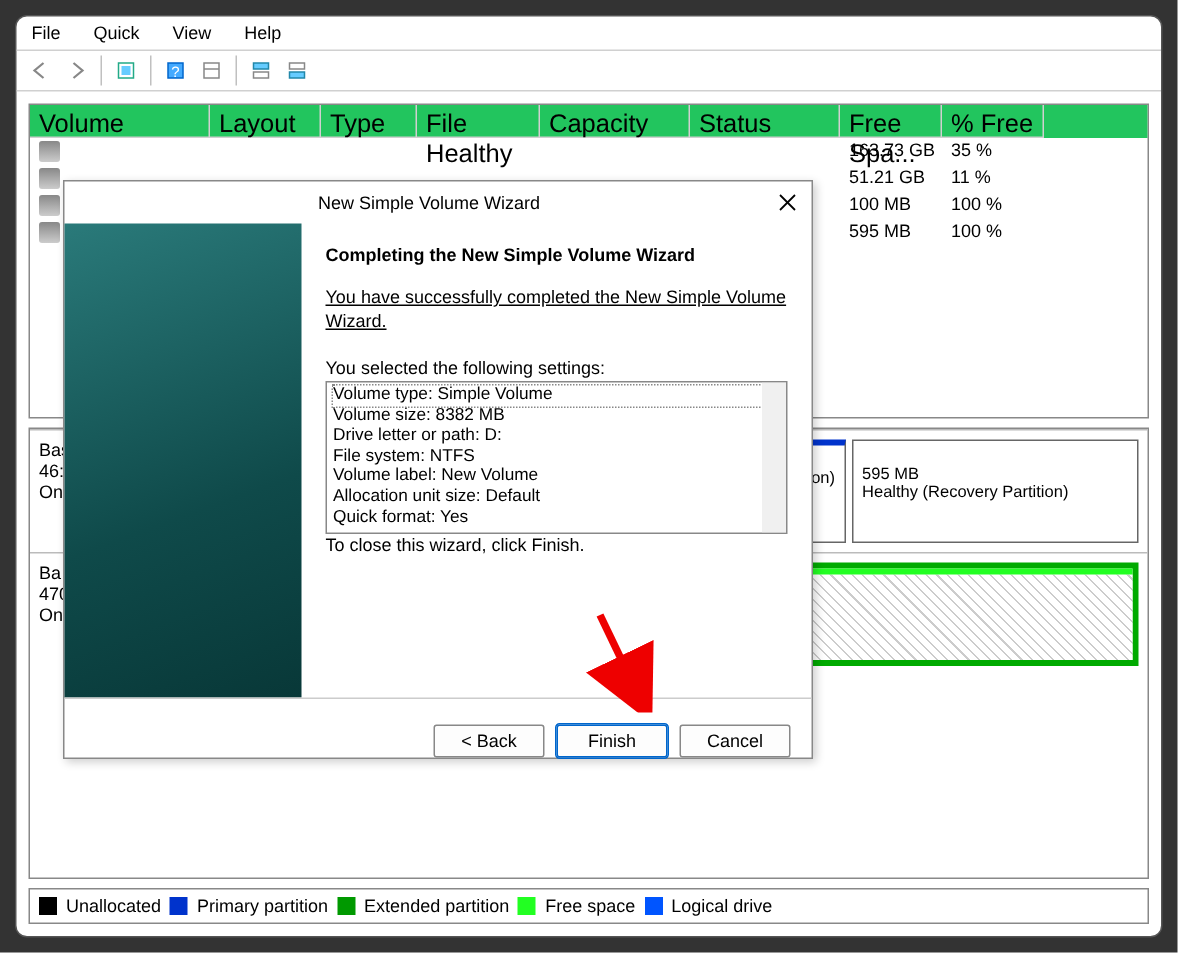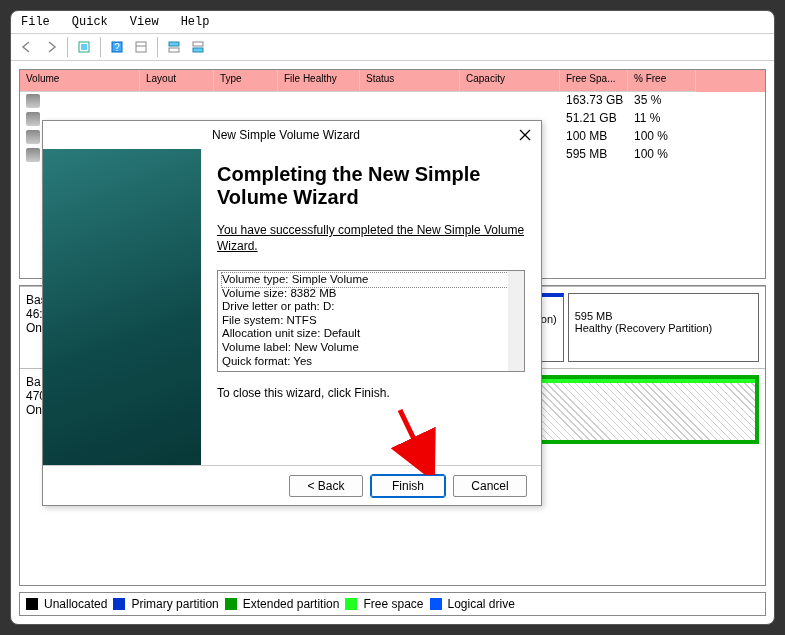--- a/index.html
+++ b/index.html
@@ -3,27 +3,27 @@
 <meta charset="utf-8">
 <style>
 * { box-sizing: border-box; margin: 0; padding: 0; font-family: "Segoe UI", Tahoma, sans-serif; }
 body { background: #333; width: 785px; height: 635px; overflow: hidden; position: relative; }
 .window { position: absolute; top: 10px; left: 10px; width: 765px; height: 615px; background: #fff; border: 1px solid #555; border-radius: 8px; overflow: hidden; display: flex; flex-direction: column; }
 .titlebar { height: 32px; display: flex; align-items: center; padding: 0 8px; font-size: 12px; }
 .titlebar .icon { width: 16px; height: 16px; margin-right: 8px; }
 .titlebar .title { flex: 1; }
 .titlebar .btn { width: 44px; height: 28px; display: flex; align-items: center; justify-content: center; }
 .menubar { height: 22px; display: flex; align-items: center; padding: 0 6px; gap: 14px; font-size: 12px; }
-.menubar span { padding: 2px 4px; font-family: Liberation Mono, monospace; }
+.menubar span { padding: 2px 4px; }
 .toolbar { height: 28px; border-top: 1px solid #d0d0d0; border-bottom: 1px solid #d0d0d0; display: flex; align-items: center; padding: 0 4px; gap: 0; }
 .toolbar .tbtn { width: 24px; height: 22px; display: flex; align-items: center; justify-content: center; }
 .toolbar .sep { width: 1px; height: 20px; background: #c0c0c0; margin: 0 4px; }
 .content { flex: 1; padding: 8px; display: flex; flex-direction: column; gap: 6px; overflow: hidden; }
 .pane { border: 1px solid #888; background: #fff; }
-.vol-header { display: flex; height: 22px; font-size: 10px; background: #fca5a5; }
+.vol-header { display: flex; height: 22px; font-size: 17px; background: #22c55e; }
 .vol-header div { border-right: 1px solid #d0d0d0; border-bottom: 1px solid #d0d0d0; padding: 3px 6px; }
 .vol-rows { font-size: 12px; }
 .vol-row { display: flex; height: 18px; }
 .vol-row div { padding: 1px 6px; white-space: nowrap; }
 .disk-pane { flex: 1; position: relative; }
 .disk-row { display: flex; border-top: 1px solid #bbb; height: 82px; }
 .disk-label { width: 110px; border-right: 1px solid #bbb; padding: 6px; font-size: 12px; }
 .disk-parts { flex: 1; display: flex; padding: 6px; gap: 4px; }
 .part { border: 1px solid #666; padding: 4px 6px; font-size: 11px; position: relative; }
 .part.top-blue { border-top: 4px solid #0033cc; }
@@ -31,28 +31,28 @@
 .d1-log { flex: 0.55; border-top: 4px solid #0055ff; padding: 4px 6px; font-size: 11px; }
 .d1-free { flex: 0.45; border-top: 4px solid #22ff22; background: repeating-linear-gradient(45deg, #fff, #fff 4px, #ccc 4px, #ccc 5px); padding: 4px 6px; font-size: 11px; }
 .legend { height: 24px; border: 1px solid #888; display: flex; align-items: center; padding: 0 6px; gap: 6px; font-size: 12px; }
 .legend .sw { width: 12px; height: 12px; display: inline-block; }
 .wizard { position: absolute; top: 120px; left: 42px; width: 500px; height: 386px; background: #fff; border: 1px solid #888; box-shadow: 2px 2px 6px rgba(0,0,0,0.2); z-index: 10; display: flex; flex-direction: column; }
 .wiz-title { height: 28px; display: flex; align-items: center; padding: 0 10px; font-size: 12px; }
 .wiz-title .t { flex: 1; text-align: center; }
 .wiz-body { flex: 1; display: flex; }
 .wiz-side { width: 158px; background: linear-gradient(160deg, #2a7a7a, #0f4a4a 60%, #083838); }
 .wiz-main { flex: 1; padding: 14px 16px 8px 16px; font-size: 12px; display: flex; flex-direction: column; }
-.wiz-h { font-size: 20px; font-weight: 600; margin-bottom: 14px; }
+.wiz-h { font-size: 12px; font-weight: 600; margin-bottom: 14px; }
 .wiz-done { margin-bottom: 16px; line-height: 1.3; text-decoration: underline; }
 .wiz-sel { margin-bottom: 2px; }
 .wiz-list { border: 1px solid #888; height: 102px; padding: 2px 4px; font-size: 11.5px; line-height: 1.18; overflow: hidden; position: relative; }
 .wiz-list .inner { position: relative; }
 .wiz-list .scroll { position: absolute; right: 0; top: 0; bottom: 0; width: 16px; background: #f0f0f0; }
-.wiz-close { margin-top: 14px; }
-.wiz-btns { height: 40px; border-top: 1px solid #ccc; display: flex; align-items: center; justify-content: flex-end; padding: 0 14px; gap: 8px; }
+.wiz-close { margin-top: 0; }
+.wiz-btns { height: 40px; border-top: 1px solid #ccc; display: flex; align-items: flex-end; justify-content: flex-end; padding: 0 14px; gap: 8px; }
 .wiz-btns button { width: 74px; height: 22px; font-size: 12px; background: #fdfdfd; border: 1px solid #888; border-radius: 2px; }
 .wiz-btns button.primary { border: 1px solid #0066cc; outline: 1px solid #0066cc; }
 .arrow { position: absolute; z-index: 20; pointer-events: none; }
 svg { display: block; }
 .disk-icon { width: 14px; height: 14px; display: inline-block; vertical-align: middle; background: linear-gradient(#888,#ccc); border-radius: 2px; margin-right: 4px; }
 </style>
 </head>
 <body>
 
 <div class="window">
@@ -110,22 +110,22 @@
       </div>
   </div>
 
   <div class="content">
     <div class="pane" style="height:210px;">
       <div class="vol-header">
         <div style="width:120px">Volume</div>
         <div style="width:74px">Layout</div>
         <div style="width:64px">Type</div>
         <div style="width:82px">File Healthy</div>
+        <div style="width:100px">Capacity</div>
         <div style="width:100px">Status</div>
-        <div style="width:100px">Capacity</div>
         <div style="width:68px">Free Spa...</div>
         <div style="width:68px">% Free</div>
       </div>
       <div class="vol-rows">
         <div class="vol-row">
             <div style="width:120px"><span class="disk-icon"></span></div>
             <div style="width:74px"></div>
             <div style="width:64px"></div>
             <div style="width:82px"></div>
             <div style="width:100px"></div>
@@ -229,28 +229,29 @@
           <line x1="1" y1="1" x2="11" y2="11" stroke="#000" stroke-width="1.2"></line>
           <line x1="11" y1="1" x2="1" y2="11" stroke="#000" stroke-width="1.2"></line>
         </svg>
       </span>
   </div>
   <div class="wiz-body">
     <div class="wiz-side"></div>
     <div class="wiz-main">
       <div class="wiz-h">Completing the New Simple Volume Wizard</div>
       <div class="wiz-done">You have successfully completed the New Simple Volume Wizard.</div>
+      <div class="wiz-sel">You selected the following settings:</div>
       <div class="wiz-list">
         <div class="inner">
           <div style="outline:1px dotted #888">Volume type: Simple Volume</div>
           <div>Volume size: 8382 MB</div>
           <div>Drive letter or path: D:</div>
           <div>File system: NTFS</div>
+          <div>Volume label: New Volume</div>
           <div>Allocation unit size: Default</div>
-          <div>Volume label: New Volume</div>
           <div>Quick format: Yes</div>
         </div>
         <div class="scroll"></div>
       </div>
       <div class="wiz-close">To close this wizard, click Finish.</div>
     </div>
   </div>
   <div class="wiz-btns">
     <button>&lt; Back</button>
     <button class="primary">Finish</button>

